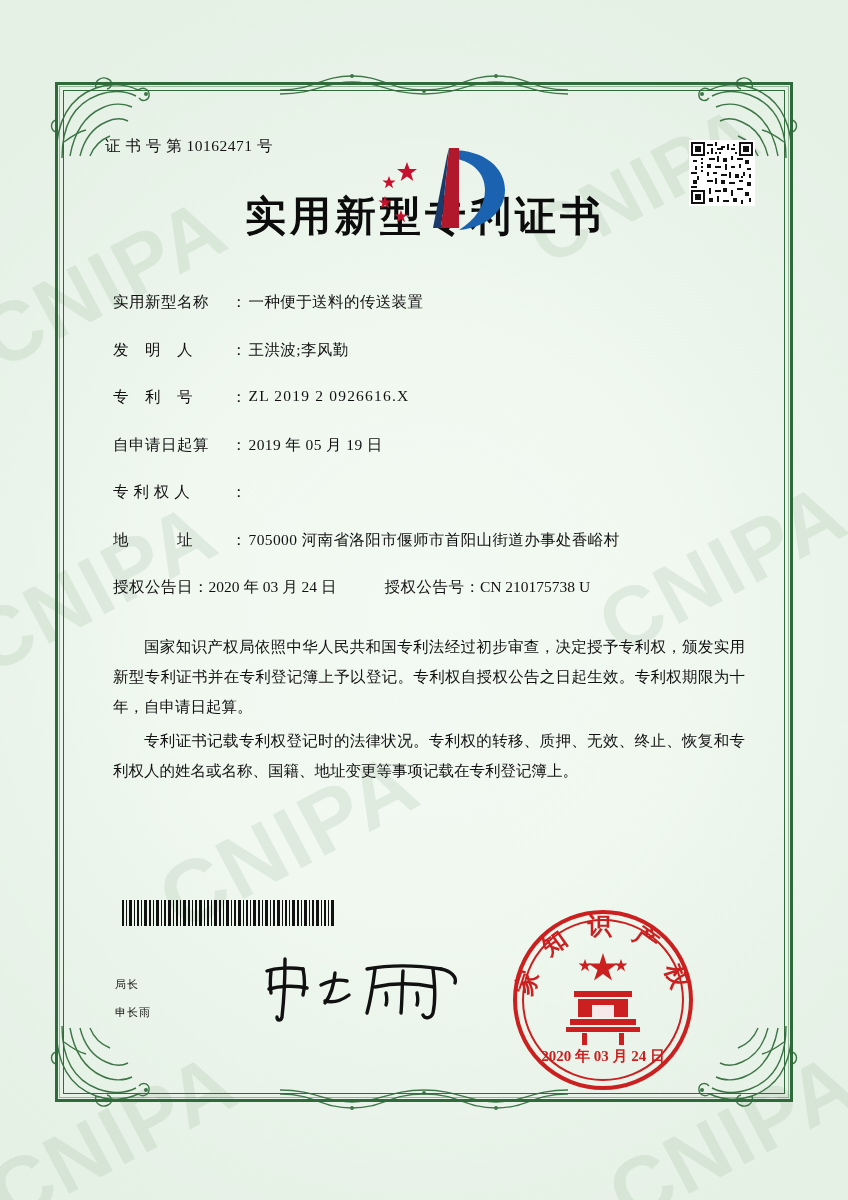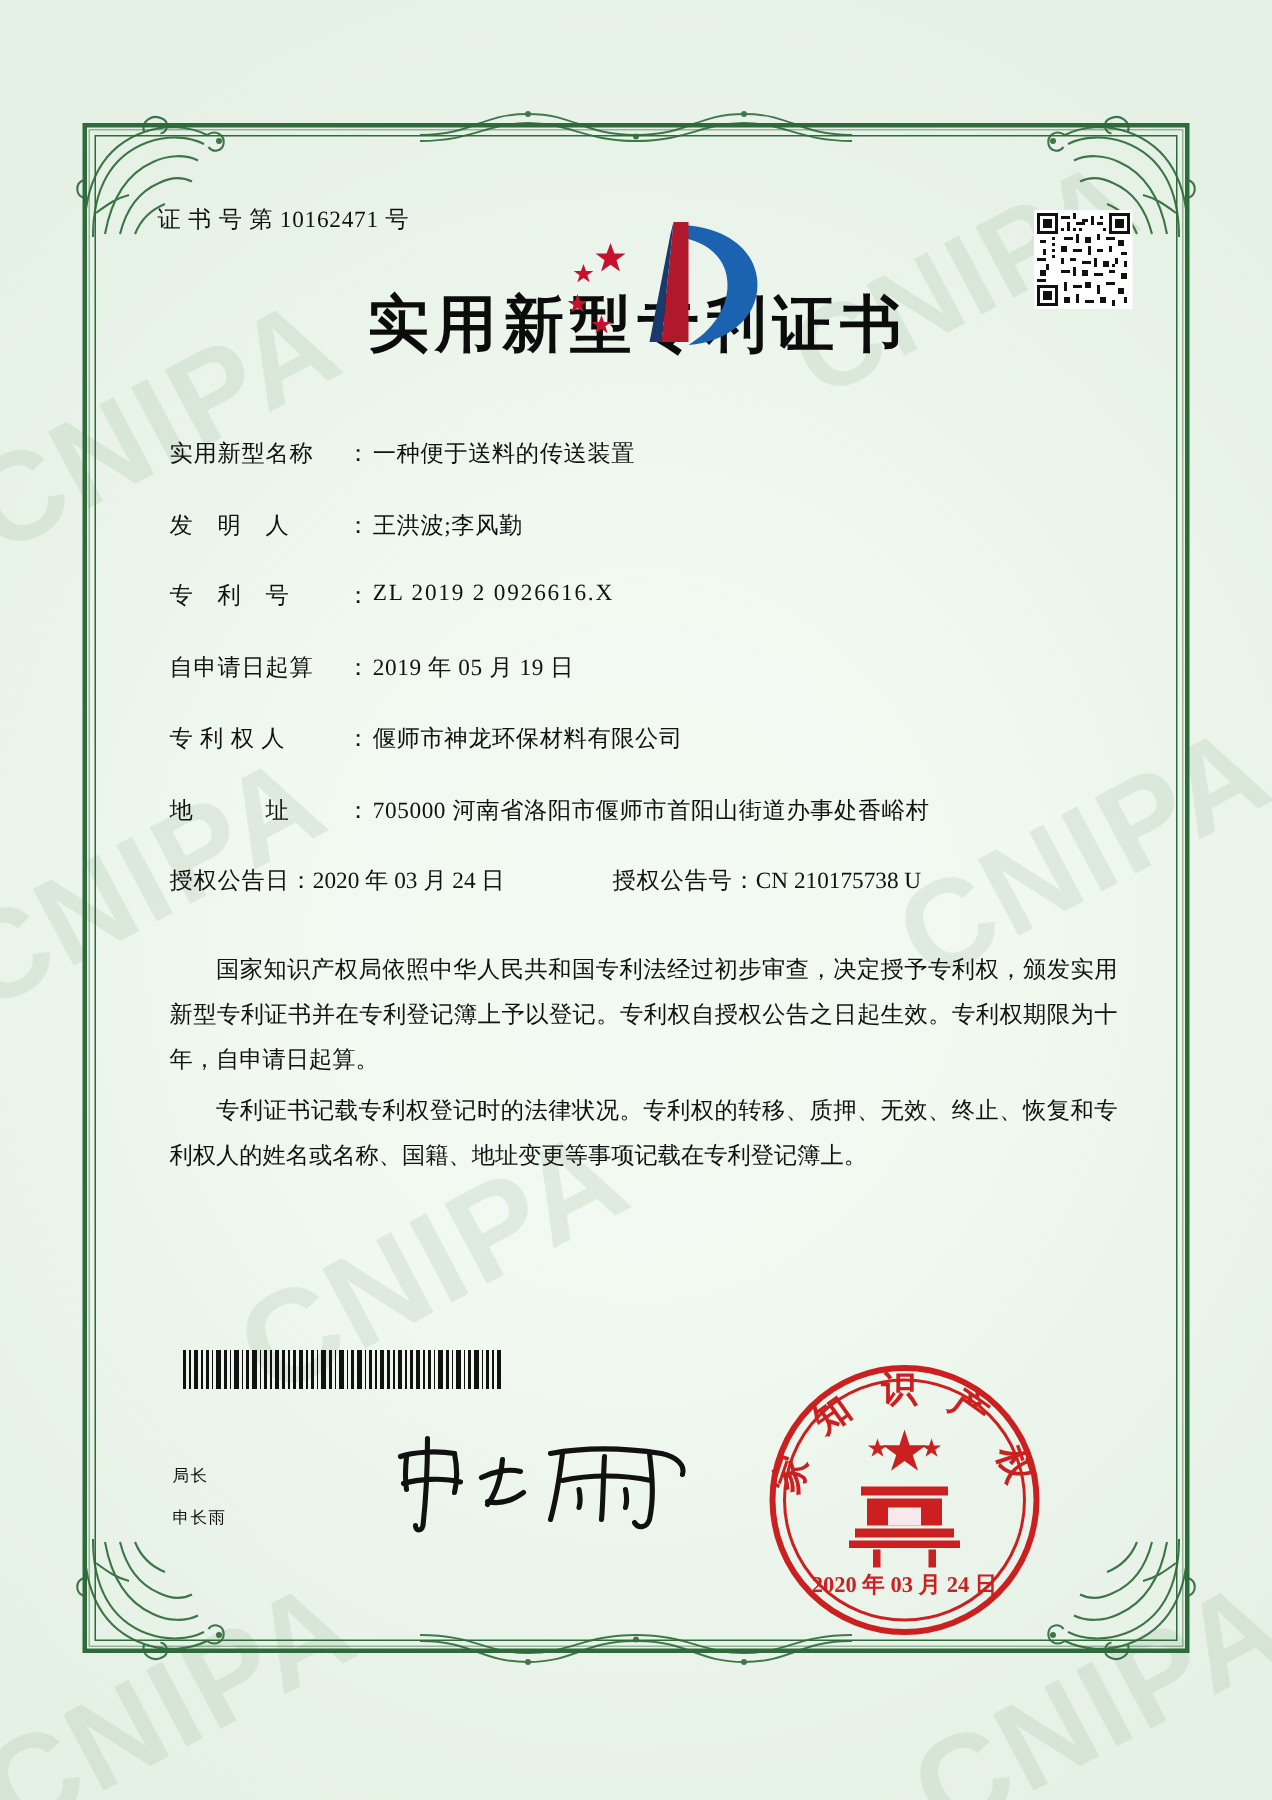--- a/index.html
+++ b/index.html
@@ -165,21 +165,21 @@
   }
   .field .sep { margin: 0 2px 0 0; }
 
   .field-row2 {
     display: flex;
     align-items: center;
     font-size: 15.5px;
     margin-bottom: 26px;
     color: #111;
   }
-  .field-row2 .seg2 { margin-left: 72px; display: flex; align-items: baseline; }
+  .field-row2 .seg2 { margin-left: 48px; display: flex; align-items: baseline; }
   .field-row2 .lbl2 { letter-spacing: .5px; }
 
   .paras {
     margin-top: 34px;
     padding: 0 10px 0 18px;
     font-size: 15.5px;
     line-height: 30px;
     text-align: justify;
     color: #111;
   }
@@ -482,21 +482,20 @@
 
       <div class="field">
         <span class="lbl">自申请日起算</span>
         <span class="sep">：</span>
         <span class="val">2019 年 05 月 19 日</span>
       </div>
 
       <div class="field">
         <span class="lbl">专 利 权 人</span>
         <span class="sep">：</span>
-        <span class="val">偃师市神龙环保材料有限公司</span>
       </div>
 
       <div class="field">
         <span class="lbl">地　　　址</span>
         <span class="sep">：</span>
         <span class="val">705000 河南省洛阳市偃师市首阳山街道办事处香峪村</span>
       </div>
 
       <div class="field-row2">
         <span class="lbl2">授权公告日</span>

